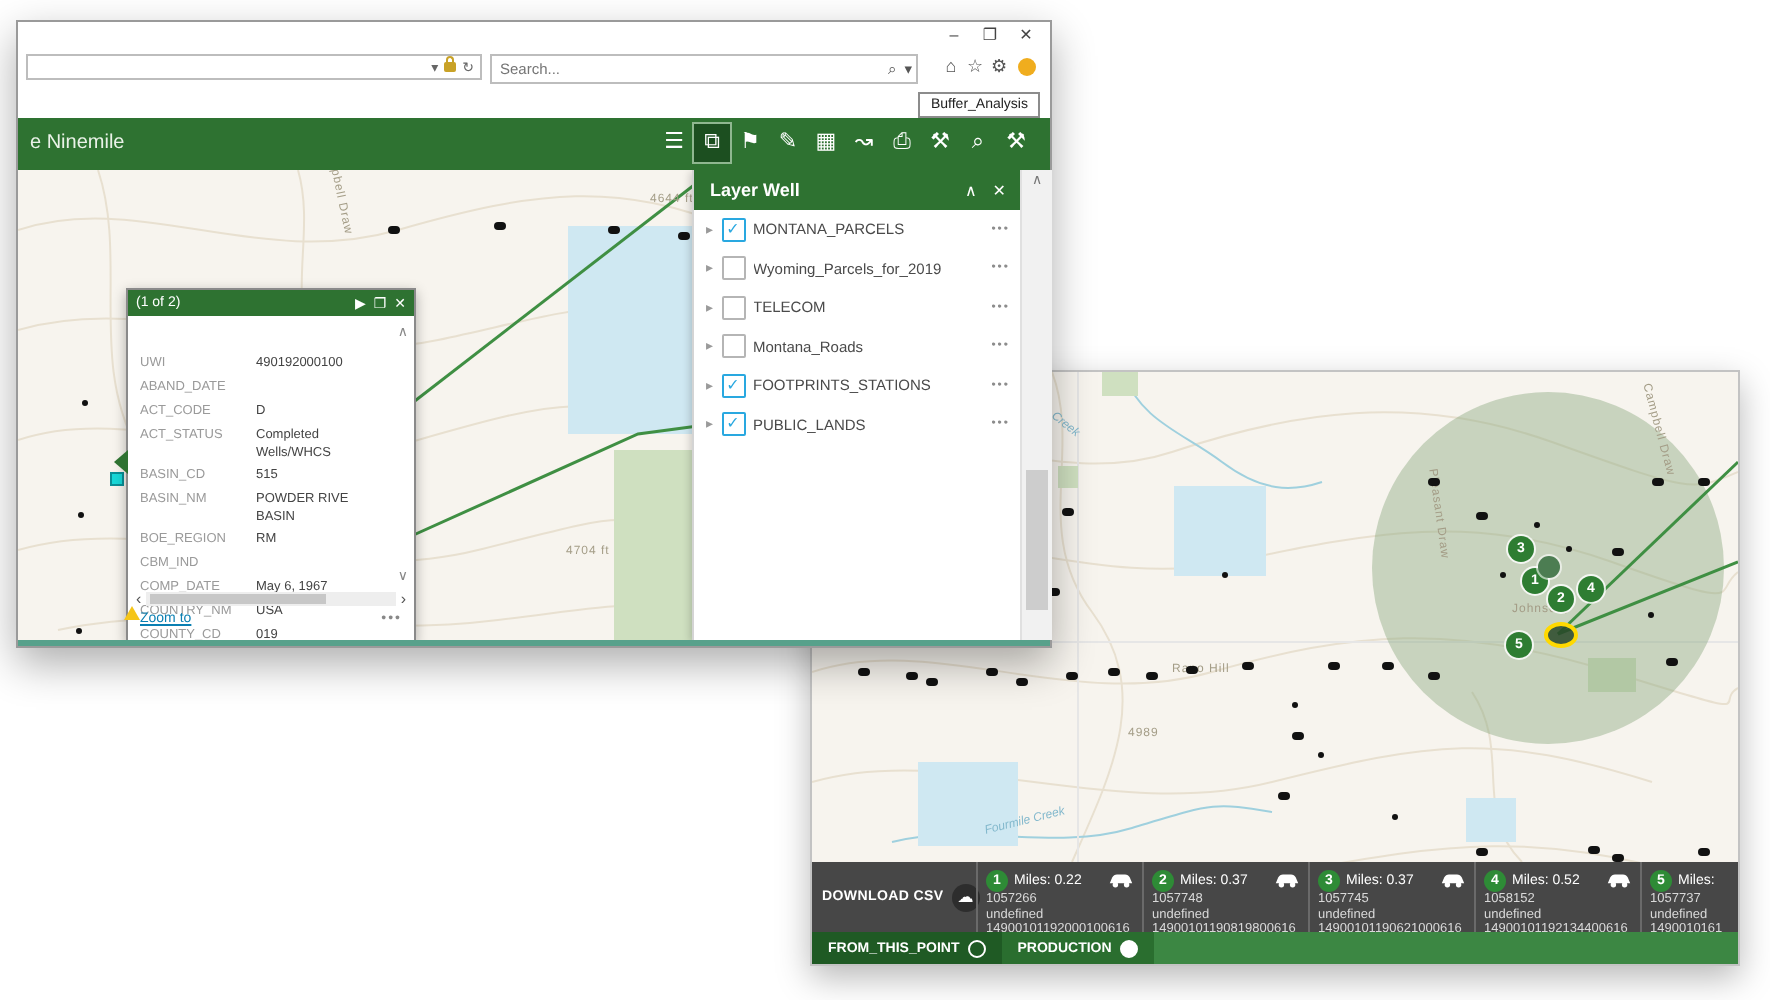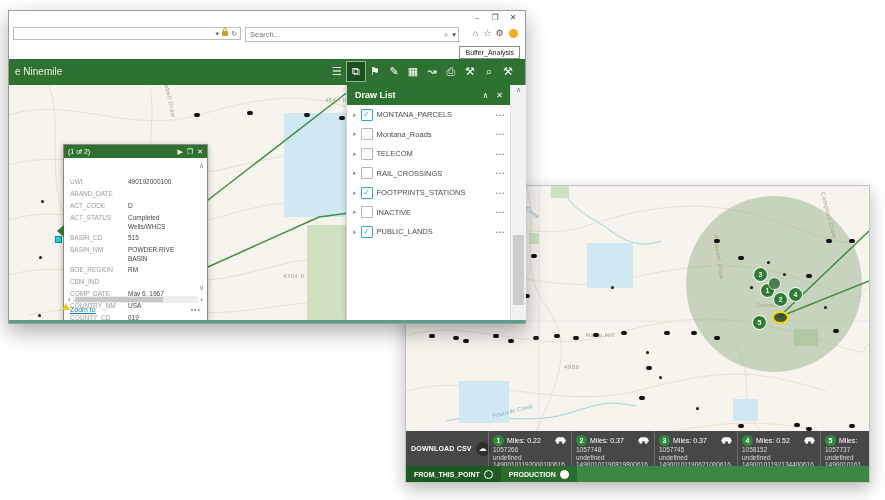--- a/index.html
+++ b/index.html
@@ -451,63 +451,57 @@
       </div>
       <div class="abs" id="popup-foot">
         <a id="zoomto">Zoom to</a>
         <span id="pdots">•••</span>
       </div>
       <div class="abs" id="warntri"></div>
     </div>
 
     <div class="abs" id="layerpanel">
       <div class="abs" id="lp-head">
-        <span id="lp-title">Draw List</span>
+        <span id="lp-title">Layer Well</span>
         <span class="lp-ic">∧</span>
         <span class="lp-ic">✕</span>
       </div>
       <div class="abs" id="lp-rows" style="left:0;top:20px;width:100%">
           <div class="lrow">
             <span class="lcaret">▸</span>
             <span class="lbox on">✓</span>
             <span class="llabel">MONTANA_PARCELS</span>
             <span class="ldots">•••</span>
           </div>
           <div class="lrow">
             <span class="lcaret">▸</span>
             <span class="lbox"></span>
-            <span class="llabel">Montana_Roads</span>
+            <span class="llabel">Wyoming_Parcels_for_2019</span>
             <span class="ldots">•••</span>
           </div>
           <div class="lrow">
             <span class="lcaret">▸</span>
             <span class="lbox"></span>
             <span class="llabel">TELECOM</span>
             <span class="ldots">•••</span>
           </div>
           <div class="lrow">
             <span class="lcaret">▸</span>
             <span class="lbox"></span>
-            <span class="llabel">RAIL_CROSSINGS</span>
+            <span class="llabel">Montana_Roads</span>
             <span class="ldots">•••</span>
           </div>
           <div class="lrow">
             <span class="lcaret">▸</span>
             <span class="lbox on">✓</span>
             <span class="llabel">FOOTPRINTS_STATIONS</span>
             <span class="ldots">•••</span>
           </div>
           <div class="lrow">
             <span class="lcaret">▸</span>
-            <span class="lbox"></span>
-            <span class="llabel">INACTIVE</span>
-            <span class="ldots">•••</span>
-          </div>
-          <div class="lrow">
-            <span class="lcaret">▸</span>
             <span class="lbox on">✓</span>
             <span class="llabel">PUBLIC_LANDS</span>
             <span class="ldots">•••</span>
           </div>
           <div class="lrow"></div>
         </div>
     </div>
   </div>
 
   <div class="abs" id="w1scroll">

